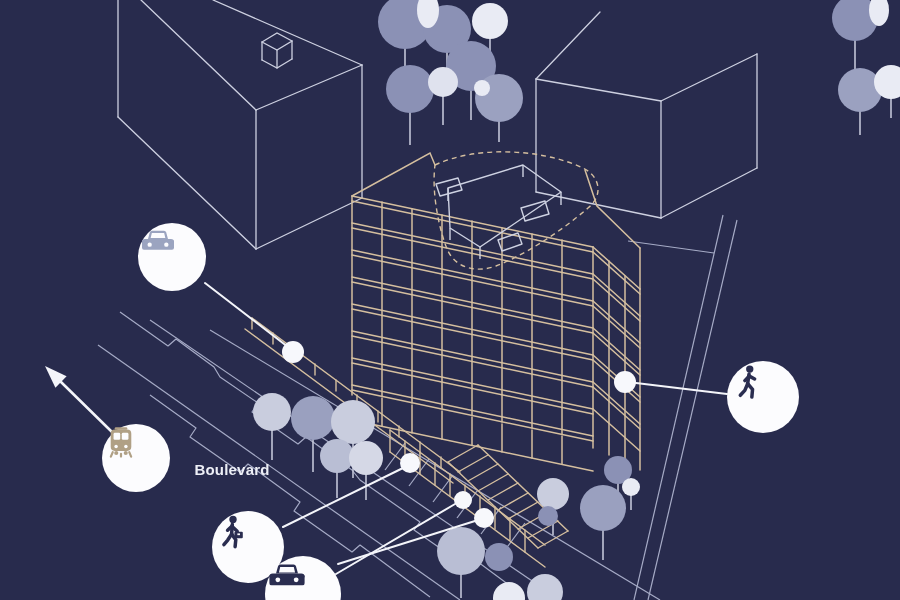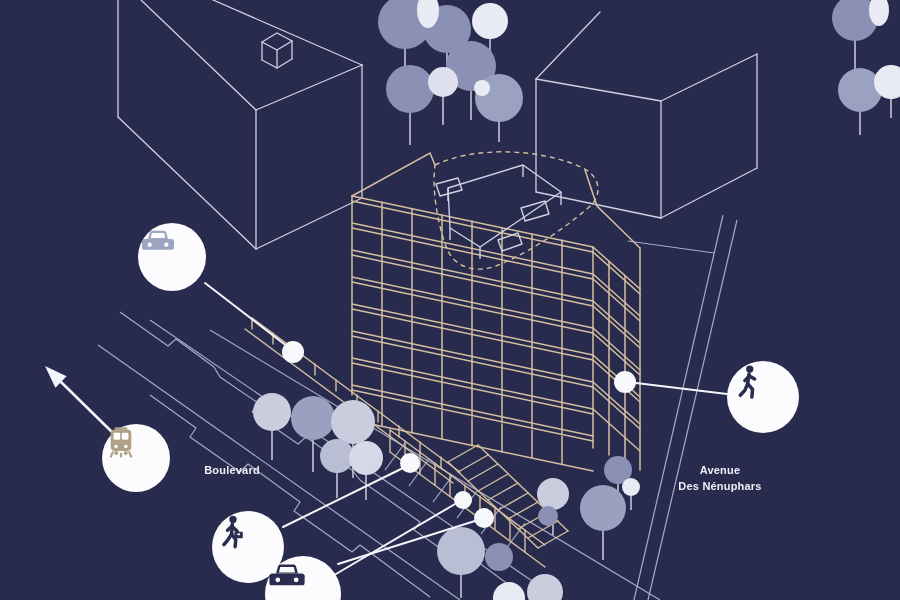--- a/index.html
+++ b/index.html
@@ -4,21 +4,21 @@
 <style>
   html,body{margin:0;padding:0;background:#16182e;}
   .stage{
     position:relative;width:900px;height:600px;overflow:hidden;
     background:#282b4d;
     font-family:"Liberation Sans", sans-serif;
   }
   svg{position:absolute;left:0;top:0;}
   .street-label{
     position:absolute;text-align:center;color:#edeff6;
-    font-size:11px;font-weight:600;line-height:16px;letter-spacing:.2px;
+    font-size:15px;font-weight:600;line-height:16px;letter-spacing:.2px;
   }
   .street-label span{display:block;}
   .marker{
     position:absolute;background:#fcfcfe;border-radius:50%;
     display:flex;align-items:center;justify-content:center;
   }
 </style>
 </head>
 <body>
 
@@ -302,18 +302,14 @@
         <rect x="19.9" y="10.4" width="1.7" height="1.5" rx="0.7"></rect>
       </g>
       <circle cx="7" cy="13" r="1.3" fill="#fcfcfe"></circle>
       <circle cx="17" cy="13" r="1.3" fill="#fcfcfe"></circle>
     </svg>
   </div>
 
   <div class="street-label" style="left:157px;top:462px;width:150px;">
     <span>Boulevard</span>
   </div>
-  <div class="street-label" style="left:645px;top:462px;width:150px;">
-    <span>Avenue</span>
-    <span>Des Nénuphars</span>
-  </div>
 
 </div>
 
 </body></html>

